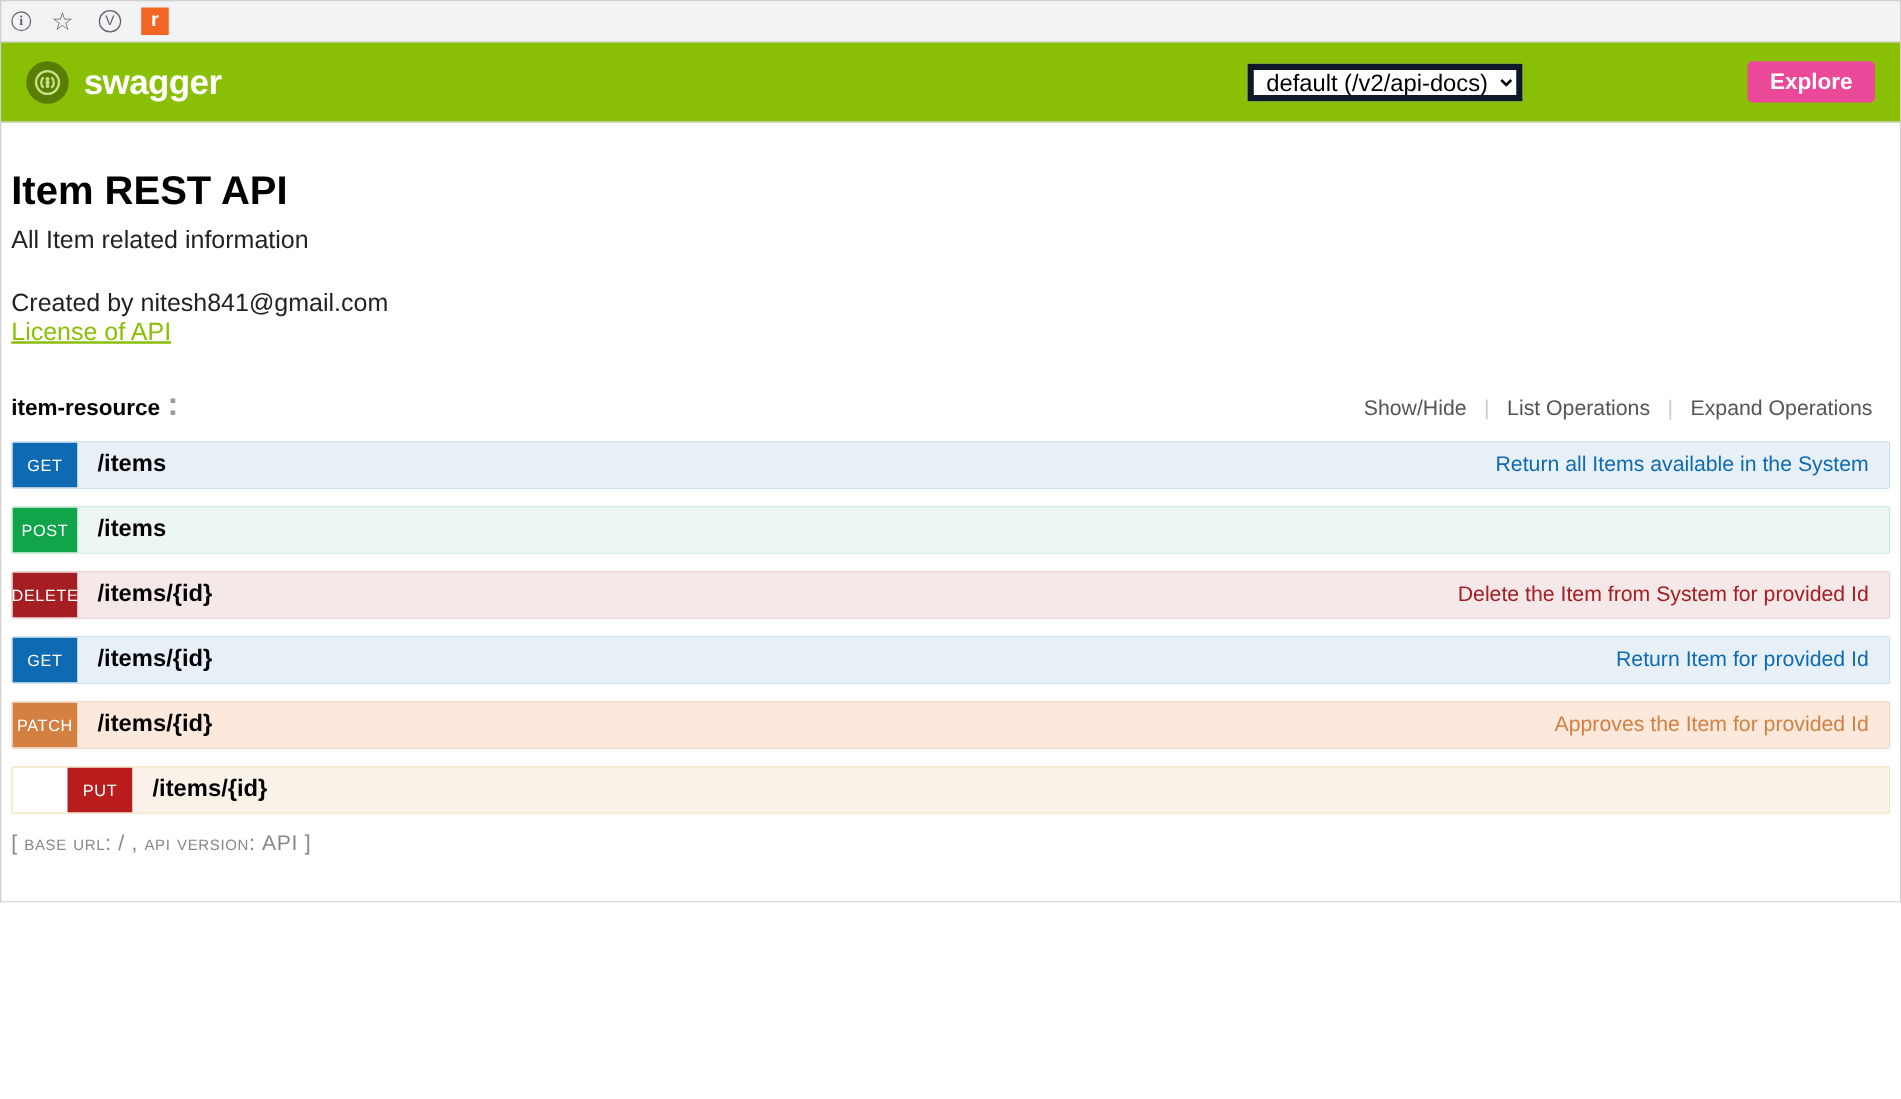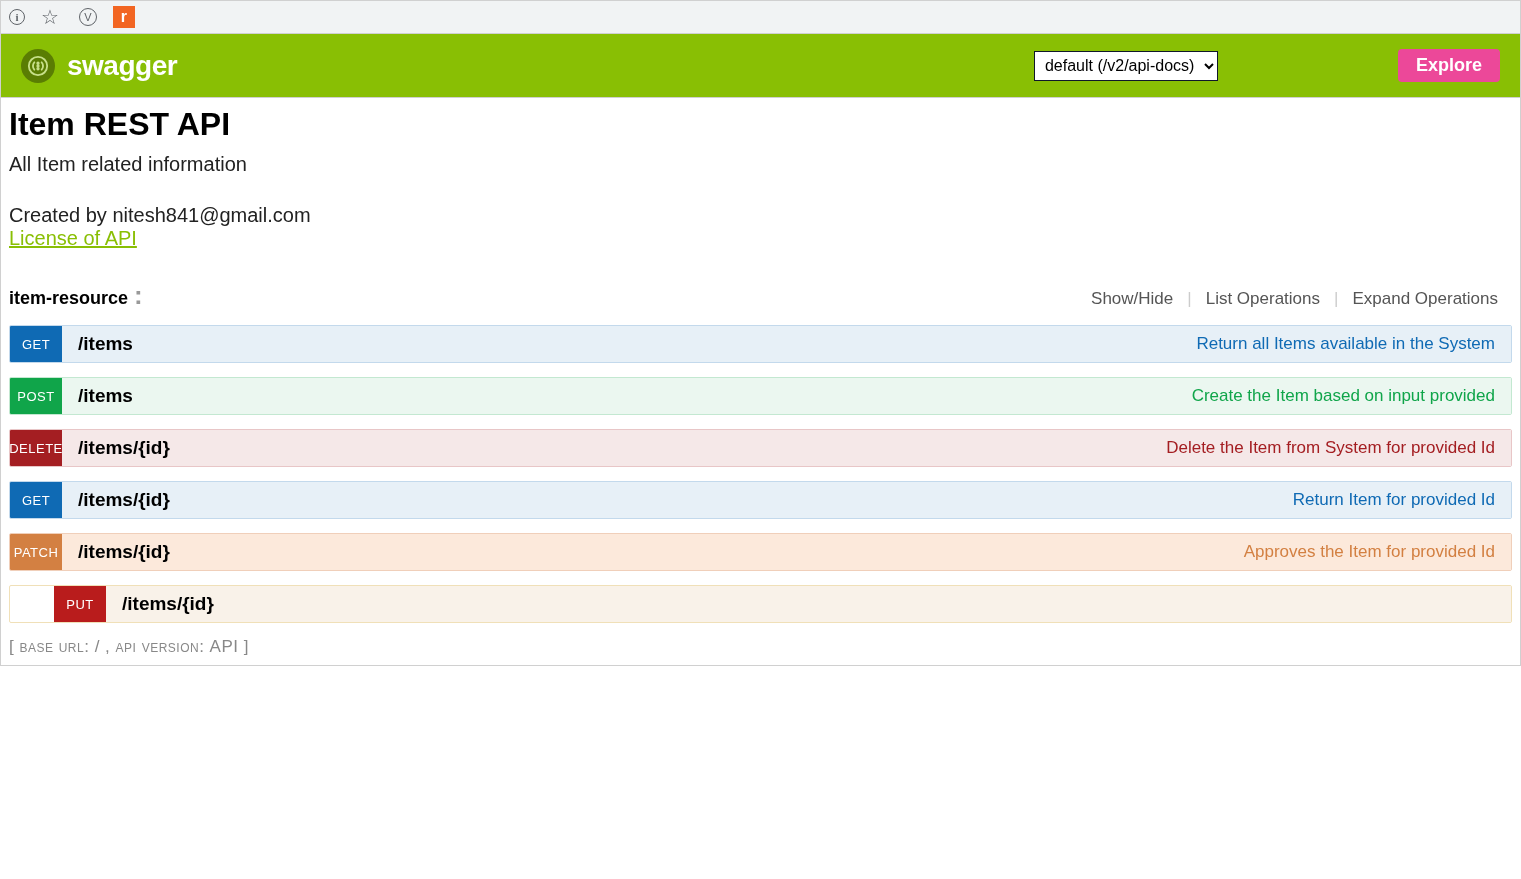--- a/index.html
+++ b/index.html
@@ -14,25 +14,25 @@
     .star-icon { color: #5f6368; font-size: 20px; margin: 0 8px; }
     .ext-v { width: 18px; height: 18px; border: 1.5px solid #5f6368; border-radius: 50%; display: flex; align-items: center; justify-content: center; font-size: 11px; color: #5f6368; margin: 0 4px; }
     .ext-orange { width: 22px; height: 22px; background: #f26522; color: #fff; font-weight: bold; display: flex; align-items: center; justify-content: center; font-size: 16px; margin-left: 4px; }
 
     
     .swagger-header { background: #89bf04; height: 64px; display: flex; align-items: center; padding: 0 20px; border: 1px solid #d0d0d0; border-top: none; }
     .swagger-logo-badge { width: 34px; height: 34px; background: #5a7d03; border-radius: 50%; display: flex; align-items: center; justify-content: center; margin-right: 12px; }
     .swagger-logo-badge svg { width: 22px; height: 22px; }
     .swagger-brand { color: #fff; font-size: 28px; font-weight: 700; letter-spacing: -0.5px; }
     .header-spacer { flex: 1; }
-    .api-select { height: 30px; font-size: 16px; padding: 0 6px; background: #fff; border: 1px solid #0f172a; margin-right: 180px; }
+    .api-select { height: 30px; font-size: 19px; padding: 0 6px; background: #fff; border: 5px solid #0f172a; margin-right: 180px; }
     .explore-btn { background: #ec4899; color: #fff; font-size: 18px; font-weight: 700; border: none; border-radius: 4px; padding: 6px 18px; cursor: pointer; }
 
     
-    .content { padding: 8px 8px; border: 1px solid #d0d0d0; border-top: none; }
+    .content { padding: 36px 8px; border: 1px solid #d0d0d0; border-top: none; }
     .api-title { font-size: 32px; font-weight: 700; color: #000; margin-bottom: 10px; }
     .api-desc { font-size: 20px; color: #222; margin-bottom: 28px; }
     .api-created { font-size: 20px; color: #222; }
     .api-license { color: #89bf04; text-decoration: underline; font-size: 20px; display: inline-block; margin-bottom: 30px; }
 
     
     .resource-header { display: flex; align-items: baseline; margin-bottom: 14px; }
     .resource-name { font-size: 18px; font-weight: 700; color: #000; }
     .resource-sep { font-size: 26px; font-weight: 700; color: #999; margin: 0 6px; }
     .resource-label { font-size: 26px; font-weight: 700; color: #999; }
@@ -111,21 +111,20 @@
         <div class="op-method">GET</div>
         <div class="op-body">
           <span class="op-path">/items</span>
           <span class="op-summary">Return all Items available in the System</span>
         </div>
       </div>
       <div class="op-row op-post">
         <div class="op-method">POST</div>
         <div class="op-body">
           <span class="op-path">/items</span>
-          <span class="op-summary">Create the Item based on input provided</span>
         </div>
       </div>
       <div class="op-row op-delete">
         <div class="op-method">DELETE</div>
         <div class="op-body">
           <span class="op-path">/items/{id}</span>
           <span class="op-summary">Delete the Item from System for provided Id</span>
         </div>
       </div>
       <div class="op-row op-get">

